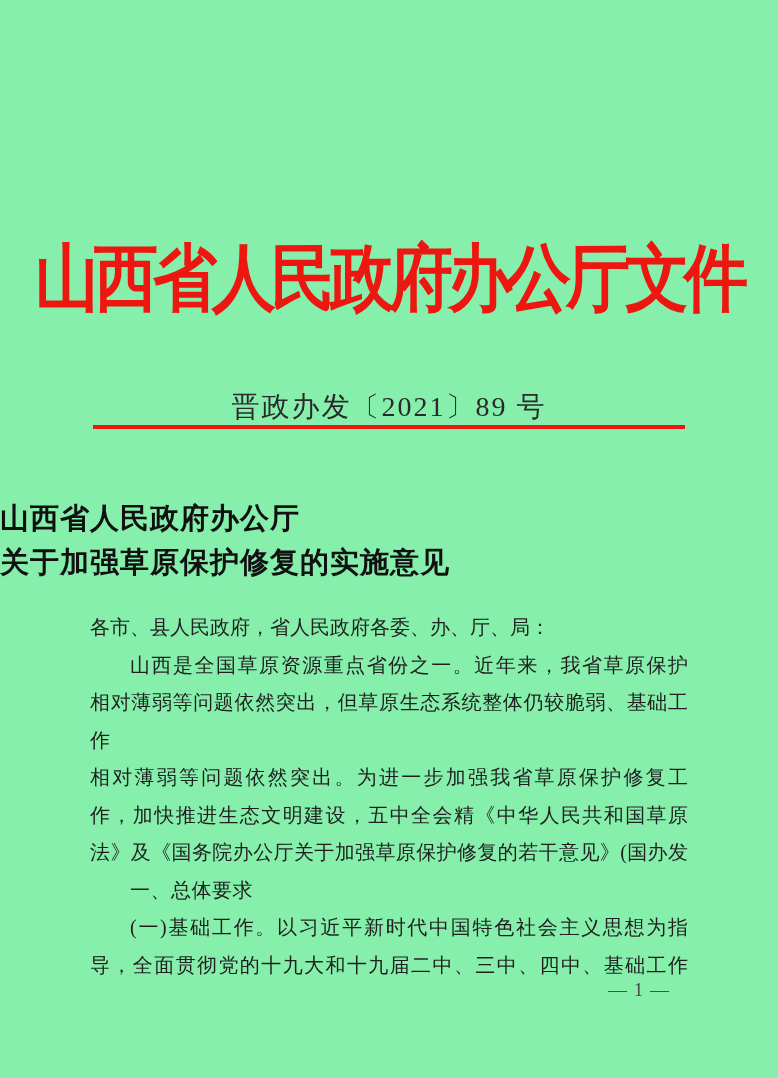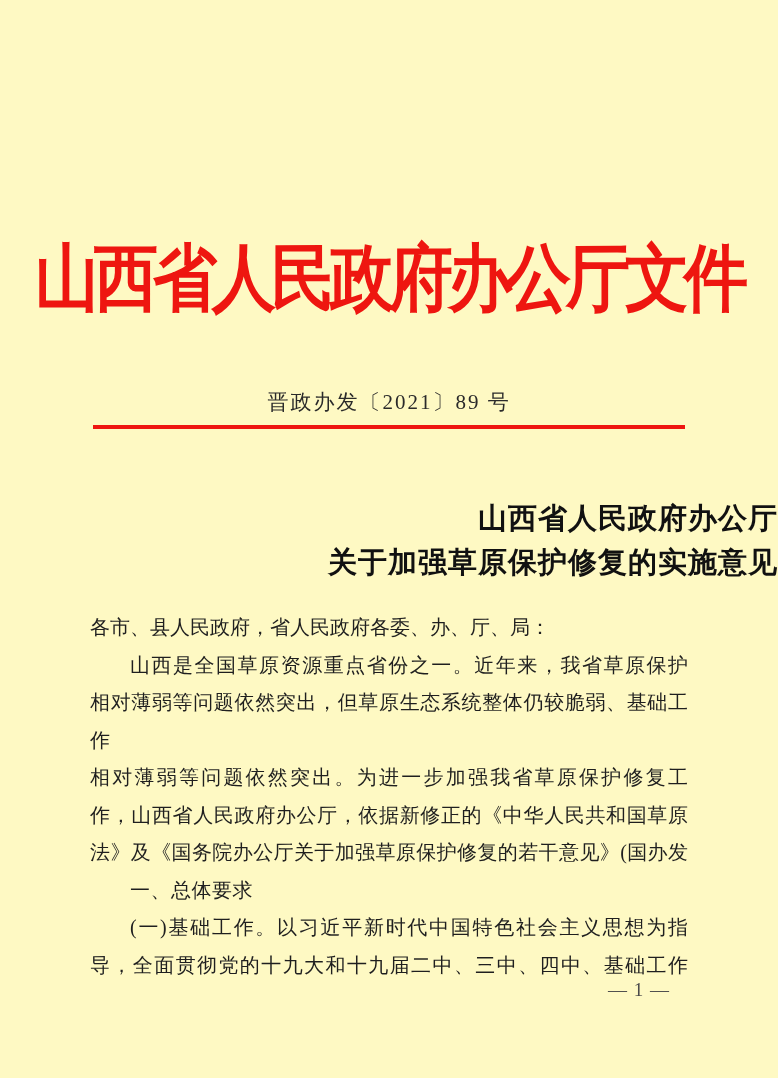--- a/index.html
+++ b/index.html
@@ -5,21 +5,21 @@
   :root { --accent-red: #ee1610; --ink: #1f1f1f; }
   * { margin: 0; padding: 0; box-sizing: border-box; }
   html, body { background: #ffffff; }
   body { font-family: "Liberation Serif", "DejaVu Serif", serif; }
 
   .page {
     position: relative;
     width: 778px;
     height: 1078px;
     margin: 0 auto;
-    background: #fef9c3;
+    background: #86efac;
     overflow: hidden;
   }
 
   
   .red-header {
     position: absolute;
     top: 240px;
     left: 0;
     width: 100%;
     text-align: center;
@@ -33,42 +33,42 @@
     white-space: nowrap;
   }
 
   
   .doc-number {
     position: absolute;
     top: 388px;
     left: 0;
     width: 100%;
     text-align: center;
-    font-size: 21px;
+    font-size: 28px;
     letter-spacing: 2px;
     color: #2a2a2a;
   }
 
   
   .red-rule {
     position: absolute;
     top: 425px;
     left: 93px;
     width: 592px;
     height: 4px;
     background: var(--accent-red);
   }
 
   
   .doc-title {
     position: absolute;
     top: 496px;
     left: 0;
     width: 100%;
-    text-align: right;
+    text-align: left;
     font-size: 29px;
     font-weight: 700;
     line-height: 44px;
     color: #111111;
     letter-spacing: 1px;
   }
 
   
   .doc-body {
     position: absolute;
@@ -117,21 +117,21 @@
   <div class="doc-title">
     <div>山西省人民政府办公厅</div>
     <div>关于加强草原保护修复的实施意见</div>
   </div>
 
   <div class="doc-body">
       <div class="bline salutation">各市、县人民政府，省人民政府各委、办、厅、局：</div>
       <div class="bline para-start fill">山西是全国草原资源重点省份之一。近年来，我省草原保护</div>
       <div class="bline para fill">相对薄弱等问题依然突出，但草原生态系统整体仍较脆弱、基础工作</div>
       <div class="bline para fill">相对薄弱等问题依然突出。为进一步加强我省草原保护修复工</div>
-      <div class="bline para fill">作，山西省人民政府办公厅，依据新修正的《中华人民共和国草原</div>
+      <div class="bline para fill">作，加快推进生态文明建设，五中全会精《中华人民共和国草原</div>
       <div class="bline para fill">法》及《国务院办公厅关于加强草原保护修复的若干意见》(国办发</div>
       <div class="bline heading">一、总体要求</div>
       <div class="bline para-start fill">(一)基础工作。以习近平新时代中国特色社会主义思想为指</div>
       <div class="bline para fill">导，全面贯彻党的十九大和十九届二中、三中、四中、基础工作</div>
     </div>
 
   <div class="page-number">— 1 —</div>
 
 </div>
 

